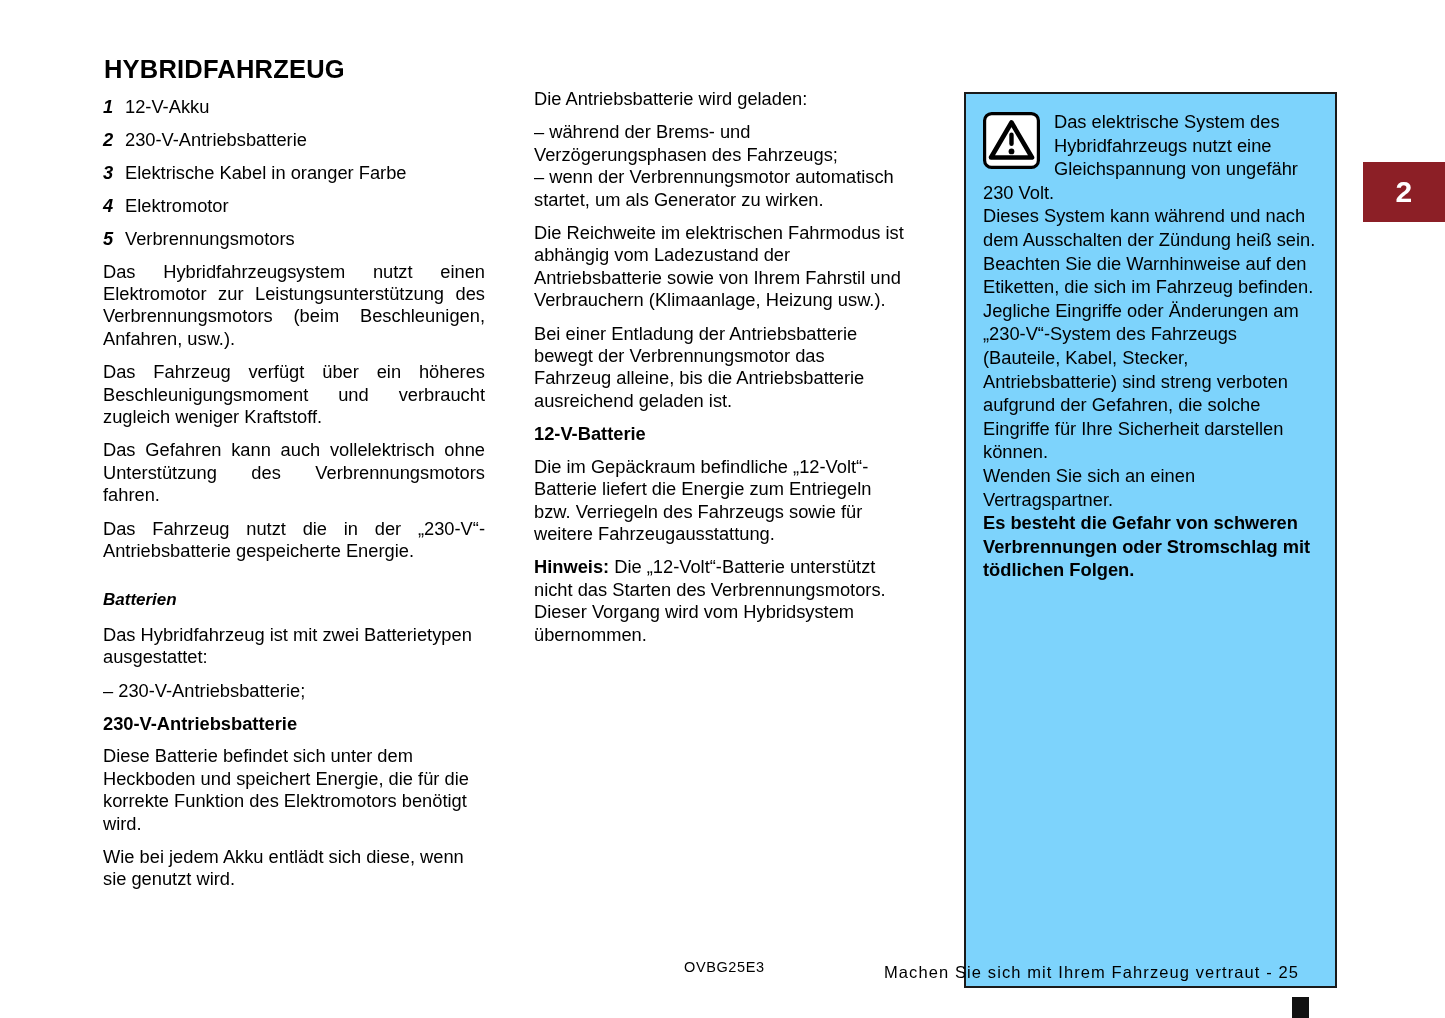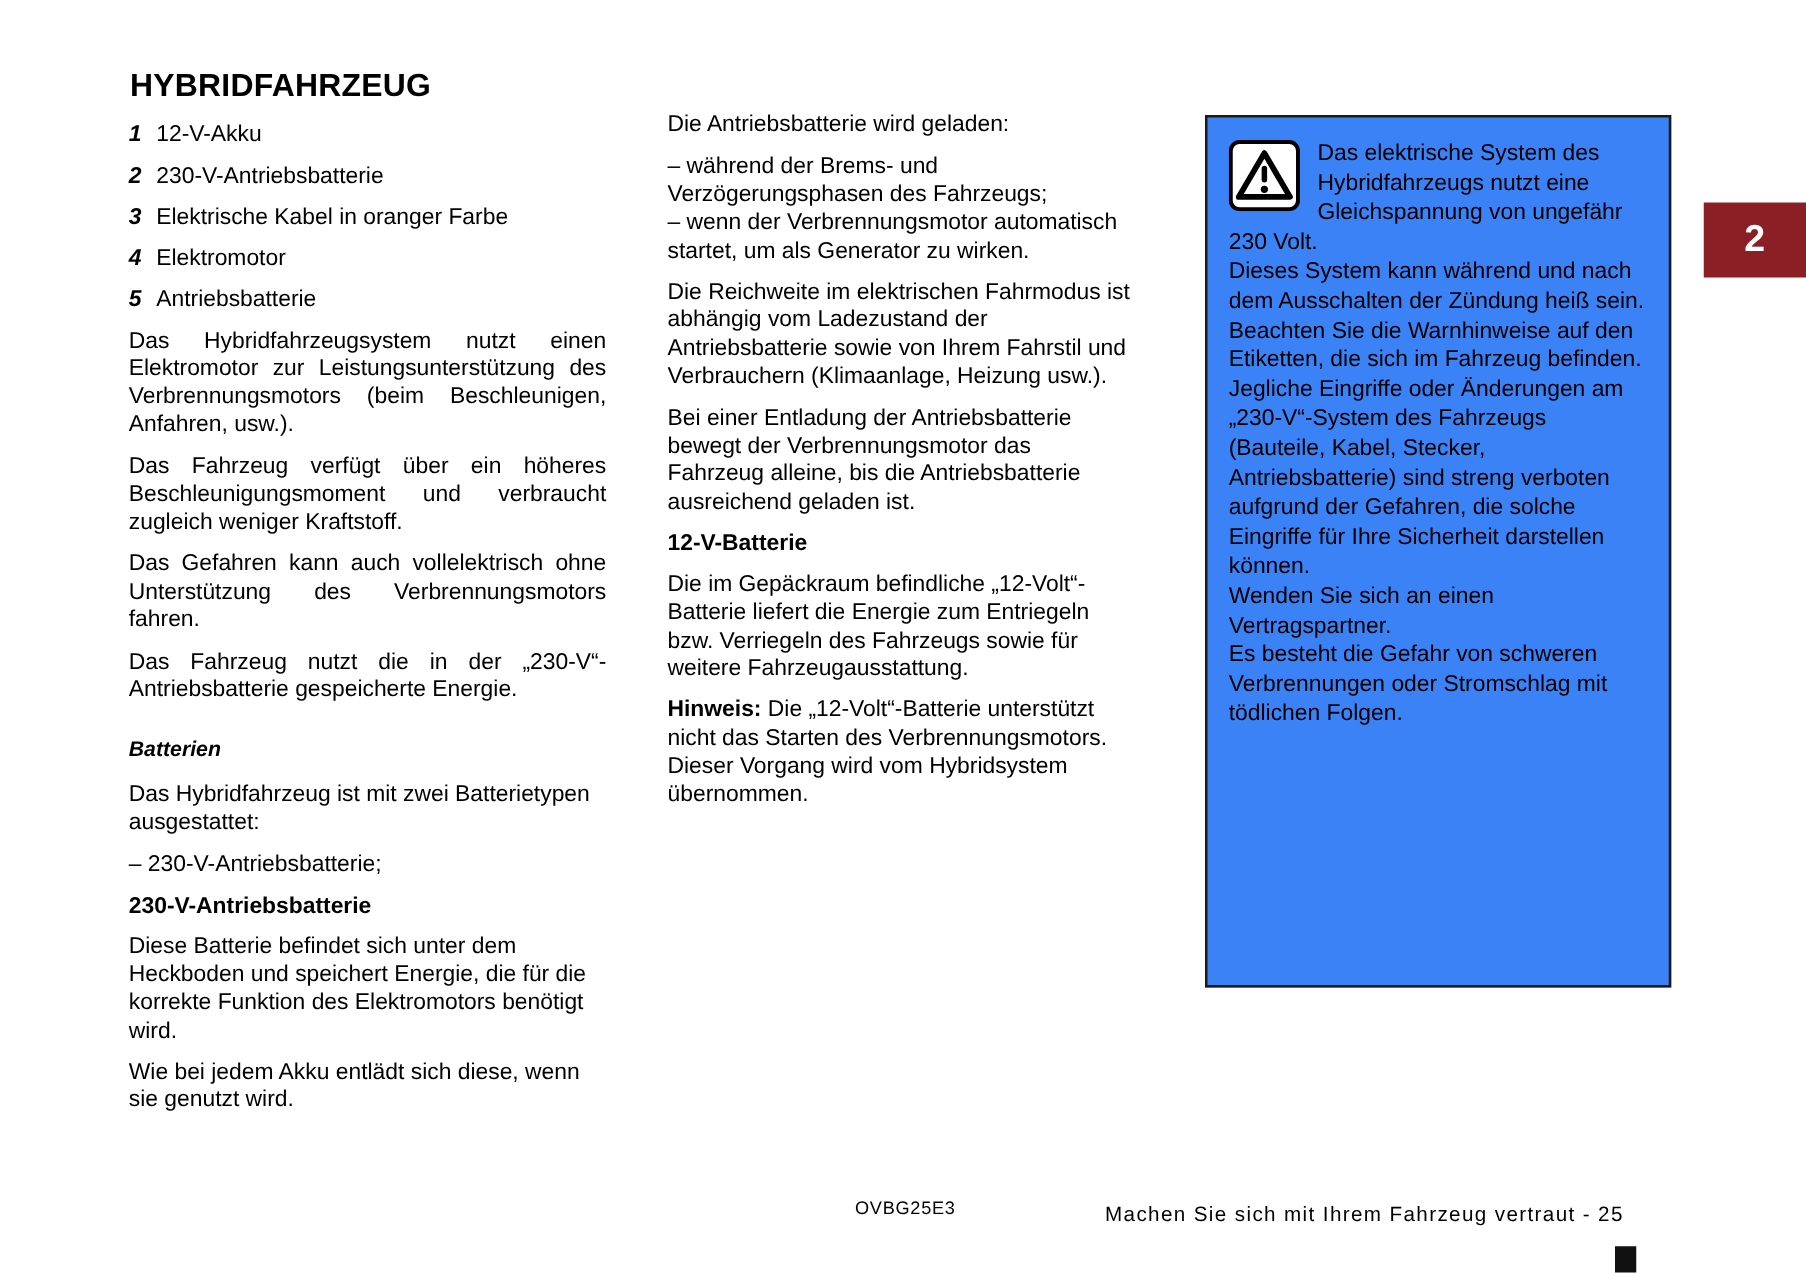--- a/index.html
+++ b/index.html
@@ -102,39 +102,39 @@
   .dash-list div { white-space: nowrap; }
 
   b.inline { font-weight: bold; }
 
   
   .warn-box {
     position: absolute;
     left: 964px;
     top: 92px;
     width: 373px;
-    height: 698px;
-    background: #3b82f6;
+    height: 896px;
+    background: #7dd3fc;
     border: 2px solid #1a1a1a;
     box-sizing: border-box;
   }
   .warn-inner {
     padding: 16px 18px 10px 17px;
     font-size: 18.3px;
     line-height: 23.6px;
   }
   .warn-icon {
     float: left;
     width: 57px;
     height: 57px;
     margin: 2px 14px 3px 0;
   }
   .warn-icon svg { display: block; }
   .warn-text p { margin: 0; }
-  .warn-text p.bold { font-weight: normal; }
+  .warn-text p.bold { font-weight: bold; }
 
   
   .footer-code {
     position: absolute;
     left: 684px;
     top: 959px;
     font-size: 14.5px;
     letter-spacing: 0.6px;
   }
   .footer-right {
@@ -178,21 +178,21 @@
       <li>
         <span class="num">3</span>
         <span class="txt">Elektrische Kabel in oranger Farbe</span>
       </li>
       <li>
         <span class="num">4</span>
         <span class="txt">Elektromotor</span>
       </li>
       <li>
         <span class="num">5</span>
-        <span class="txt">Antriebsbatterie</span>
+        <span class="txt">Verbrennungsmotors</span>
       </li>
     </ul>
 
     <p class="just">Das Hybridfahrzeugsystem nutzt einen Elektromotor zur Leistungsunterstützung des Verbrennungsmotors (beim Beschleunigen, Anfahren, usw.).</p>
     <p class="just">Das Fahrzeug verfügt über ein höheres Beschleunigungsmoment und verbraucht zugleich weniger Kraftstoff.</p>
     <p class="just">Das Gefahren kann auch vollelektrisch ohne Unterstützung des Verbrennungsmotors fahren.</p>
     <p class="just">Das Fahrzeug nutzt die in der „230-V“-Antriebsbatterie gespeicherte Energie.</p>
 
     <div class="sub-head section">Batterien</div>
 

